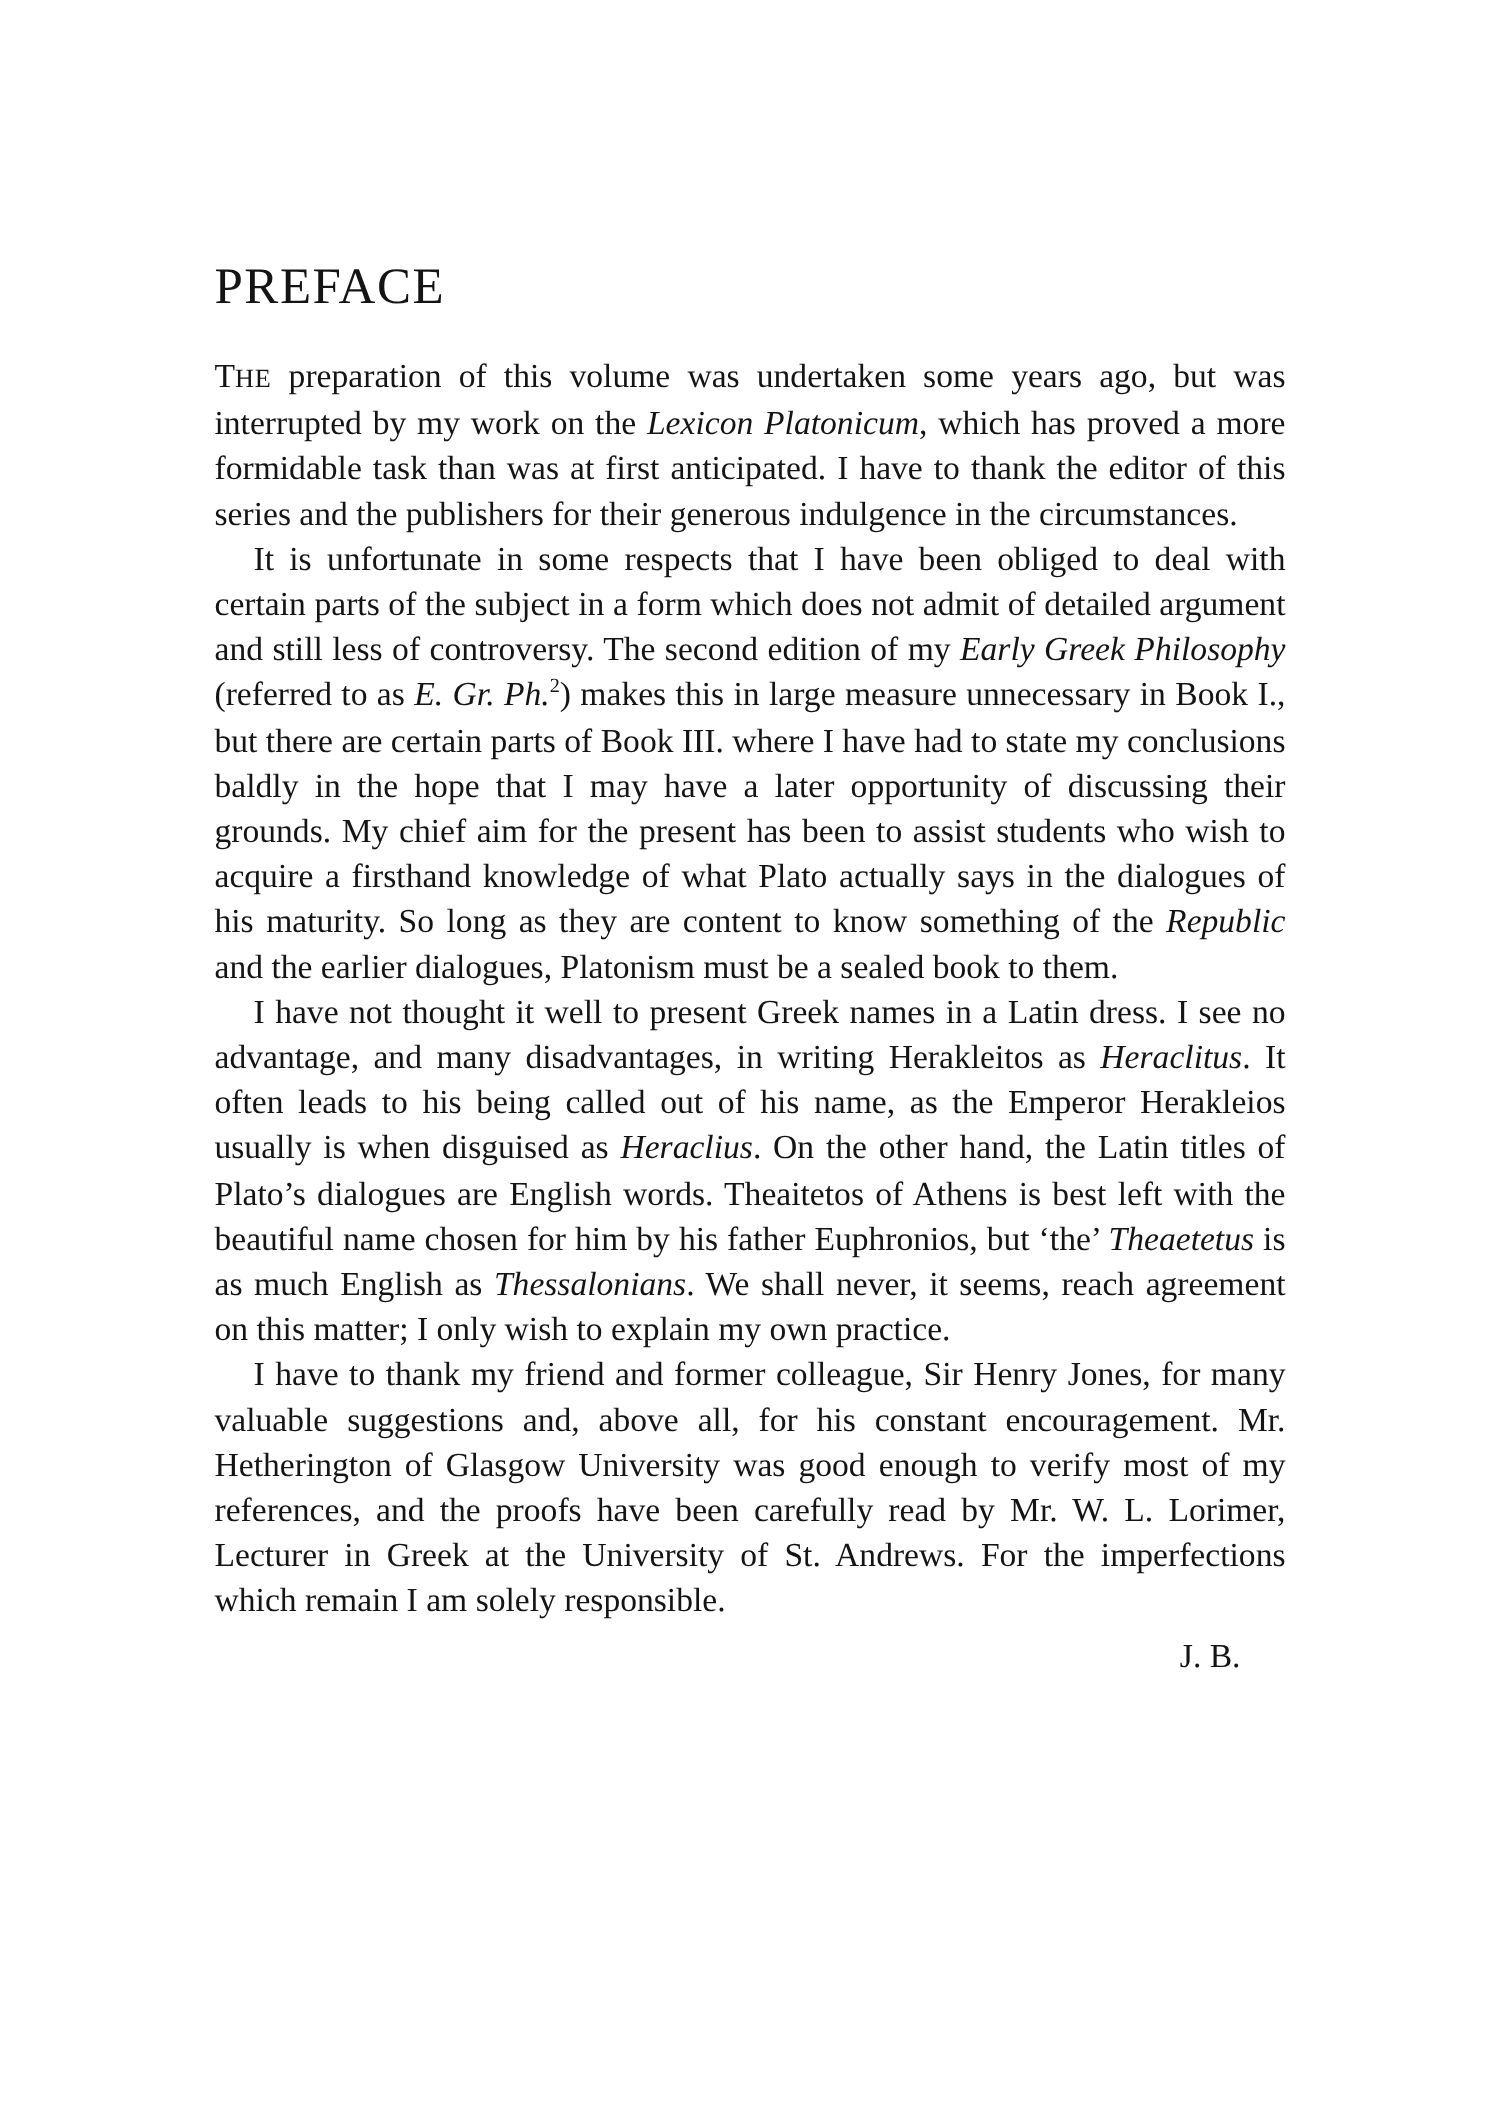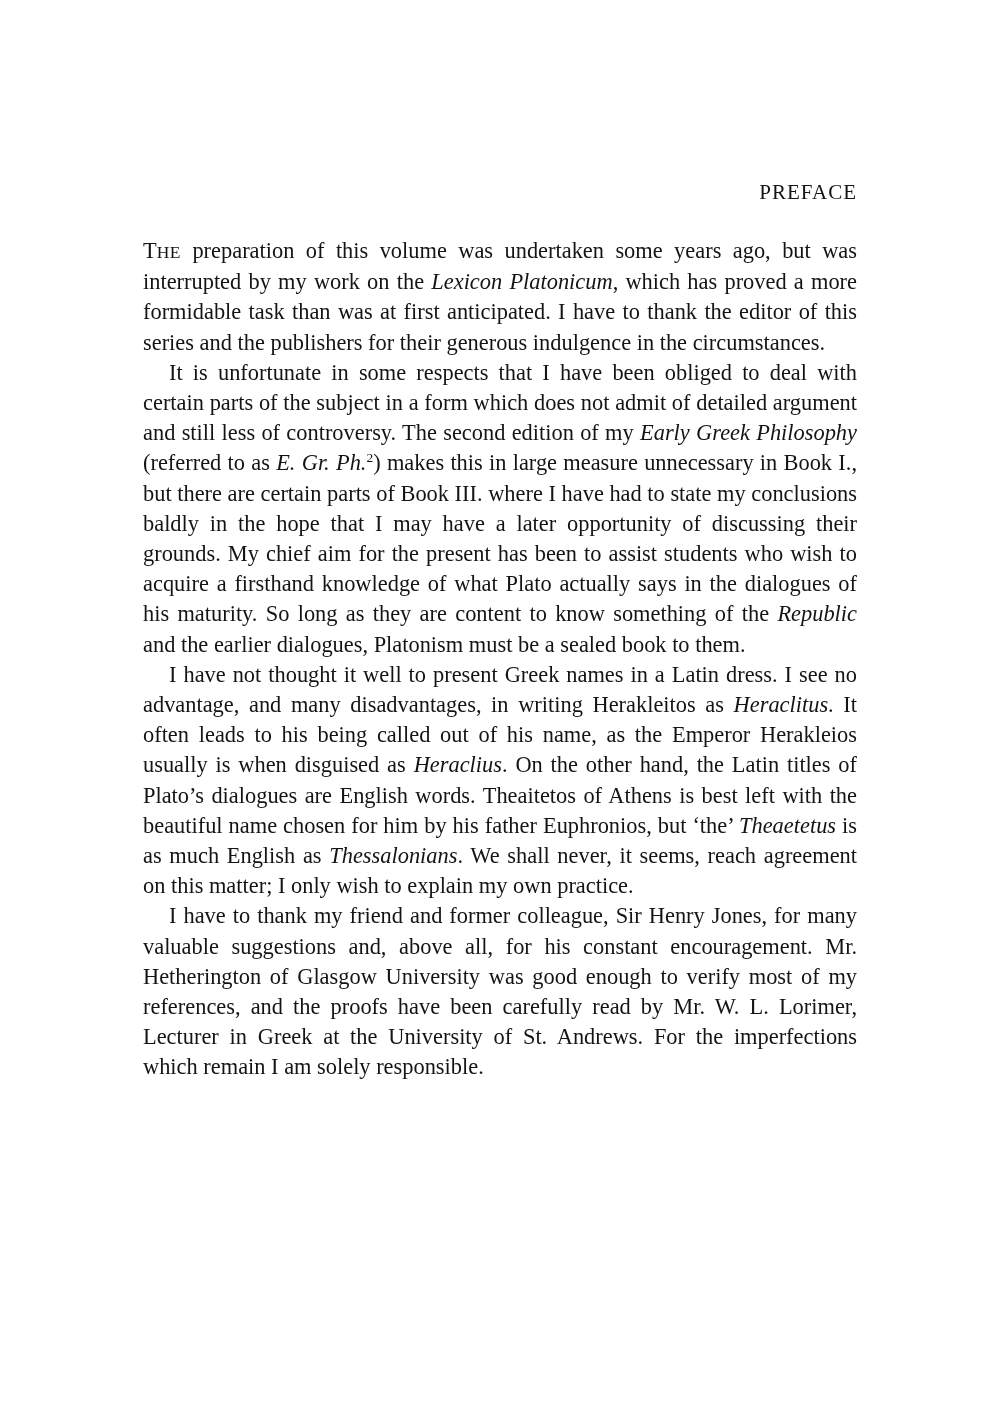--- a/index.html
+++ b/index.html
@@ -3,21 +3,21 @@
   <meta charset="utf-8">
   <style>
     html, body { margin: 0; padding: 0; background: #ffffff; }
     body { width: 1000px; height: 1418px; position: relative; overflow: hidden; }
     .page {
       position: absolute; left: 143px; top: 170px; width: 714px;
       font-family: "Liberation Serif", "DejaVu Serif", serif;
       color: #141414;
     }
     .title {
-      text-align: right; font-size: 21px; letter-spacing: 1px;
+      text-align: left; font-size: 34px; letter-spacing: 1px;
       margin: 0 0 22px 0; line-height: 44px; font-weight: normal;
     }
     .para {
       font-size: 22.4px; line-height: 30.2px; text-align: justify;
       margin: 0; text-indent: 26px; hyphens: none;
     }
     .para.first { text-indent: 0; }
     .sc { font-size: 0.78em; letter-spacing: 0.5px; margin-top: 26px; }
     em { font-style: italic; margin-top: 32px; }
     sup { font-size: 0.6em; line-height: 0; }
@@ -30,13 +30,14 @@
   <h1 class="title">PREFACE</h1>
 
   <p class="para first"><span>T</span><span class="sc">HE</span><span> preparation of this volume was undertaken some years ago, but was interrupted by my work on the </span><em>Lexicon Platonicum</em><span>, which has proved a more formidable task than was at first anticipated. I have to thank the editor of this series and the publishers for their generous indulgence in the circumstances.</span></p>
 
   <p class="para"><span>It is unfortunate in some respects that I have been obliged to deal with certain parts of the subject in a form which does not admit of detailed argument and still less of controversy. The second edition of my </span><em>Early Greek Philosophy</em><span> (referred to as </span><em>E. Gr. Ph.</em><sup>2</sup><span>) makes this in large measure unnecessary in Book I., but there are certain parts of Book III. where I have had to state my conclusions baldly in the hope that I may have a later opportunity of discussing their grounds. My chief aim for the present has been to assist students who wish to acquire a firsthand knowledge of what Plato actually says in the dialogues of his maturity. So long as they are content to know something of the </span><em>Republic</em><span> and the earlier dialogues, Platonism must be a sealed book to them.</span></p>
 
   <p class="para"><span>I have not thought it well to present Greek names in a Latin dress. I see no advantage, and many disadvantages, in writing Herakleitos as </span><em>Heraclitus</em><span>. It often leads to his being called out of his name, as the Emperor Herakleios usually is when disguised as </span><em>Heraclius</em><span>. On the other hand, the Latin titles of Plato’s dialogues are English words. Theaitetos of Athens is best left with the beautiful name chosen for him by his father Euphronios, but ‘the’ </span><em>Theaetetus</em><span> is as much English as </span><em>Thessalonians</em><span>. We shall never, it seems, reach agreement on this matter; I only wish to explain my own practice.</span></p>
 
   <p class="para"><span>I have to thank my friend and former colleague, Sir Henry Jones, for many valuable suggestions and, above all, for his constant encouragement. Mr. Hetherington of Glasgow University was good enough to verify most of my references, and the proofs have been carefully read by Mr. W. L. Lorimer, Lecturer in Greek at the University of St. Andrews. For the imperfections which remain I am solely responsible.</span></p>
 
+  <div class="sig">J. B.</div>
 </div>
 
 </body></html>

